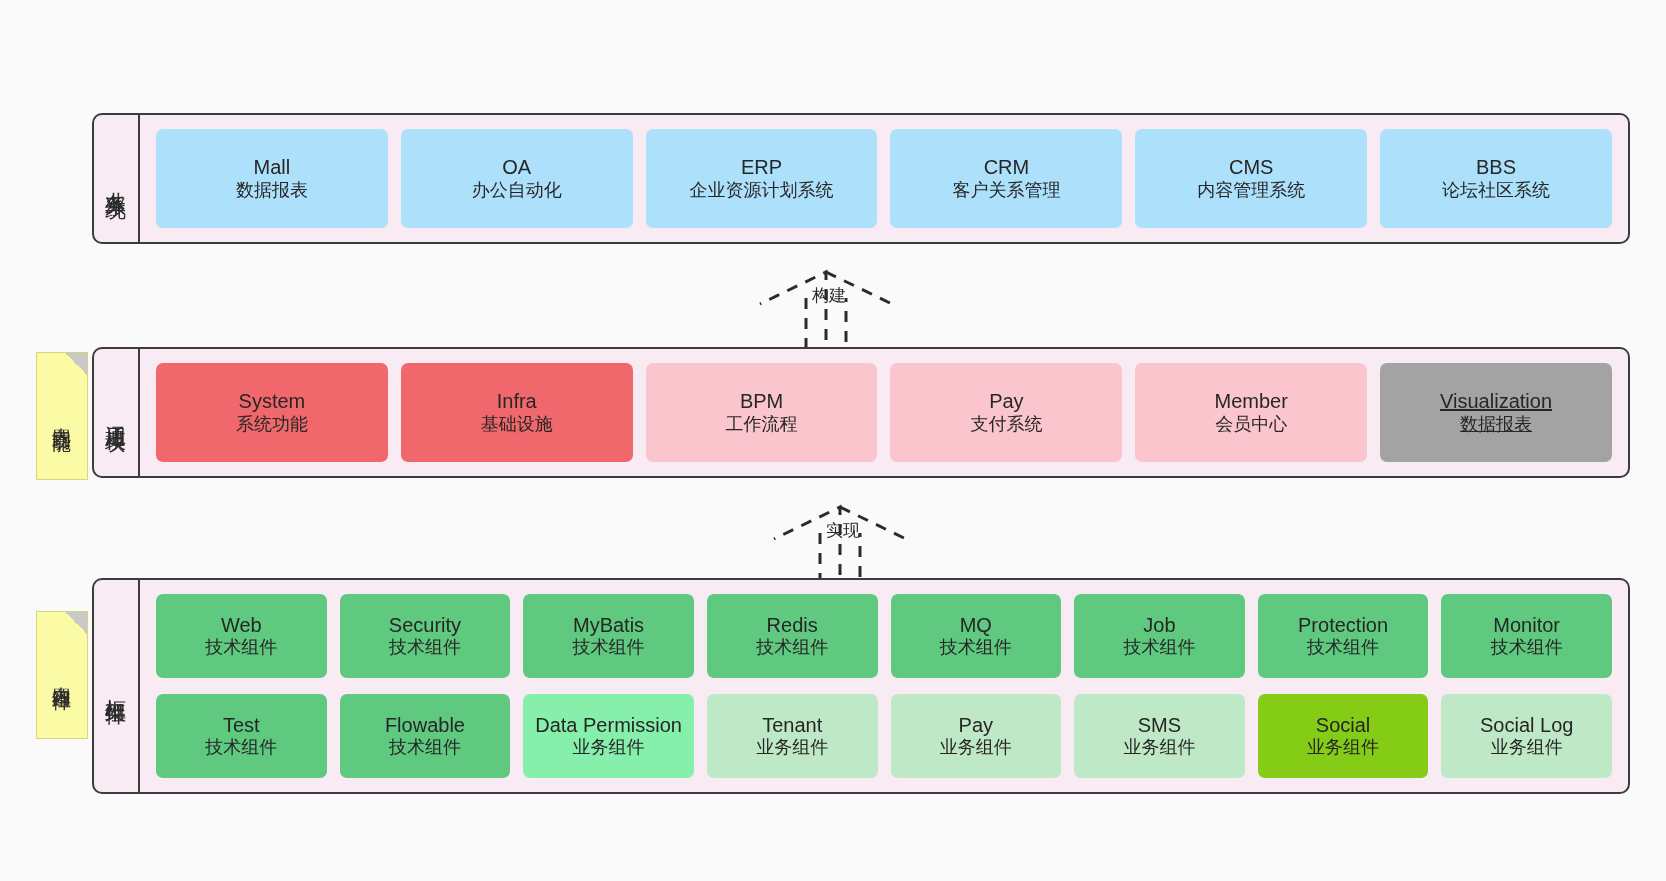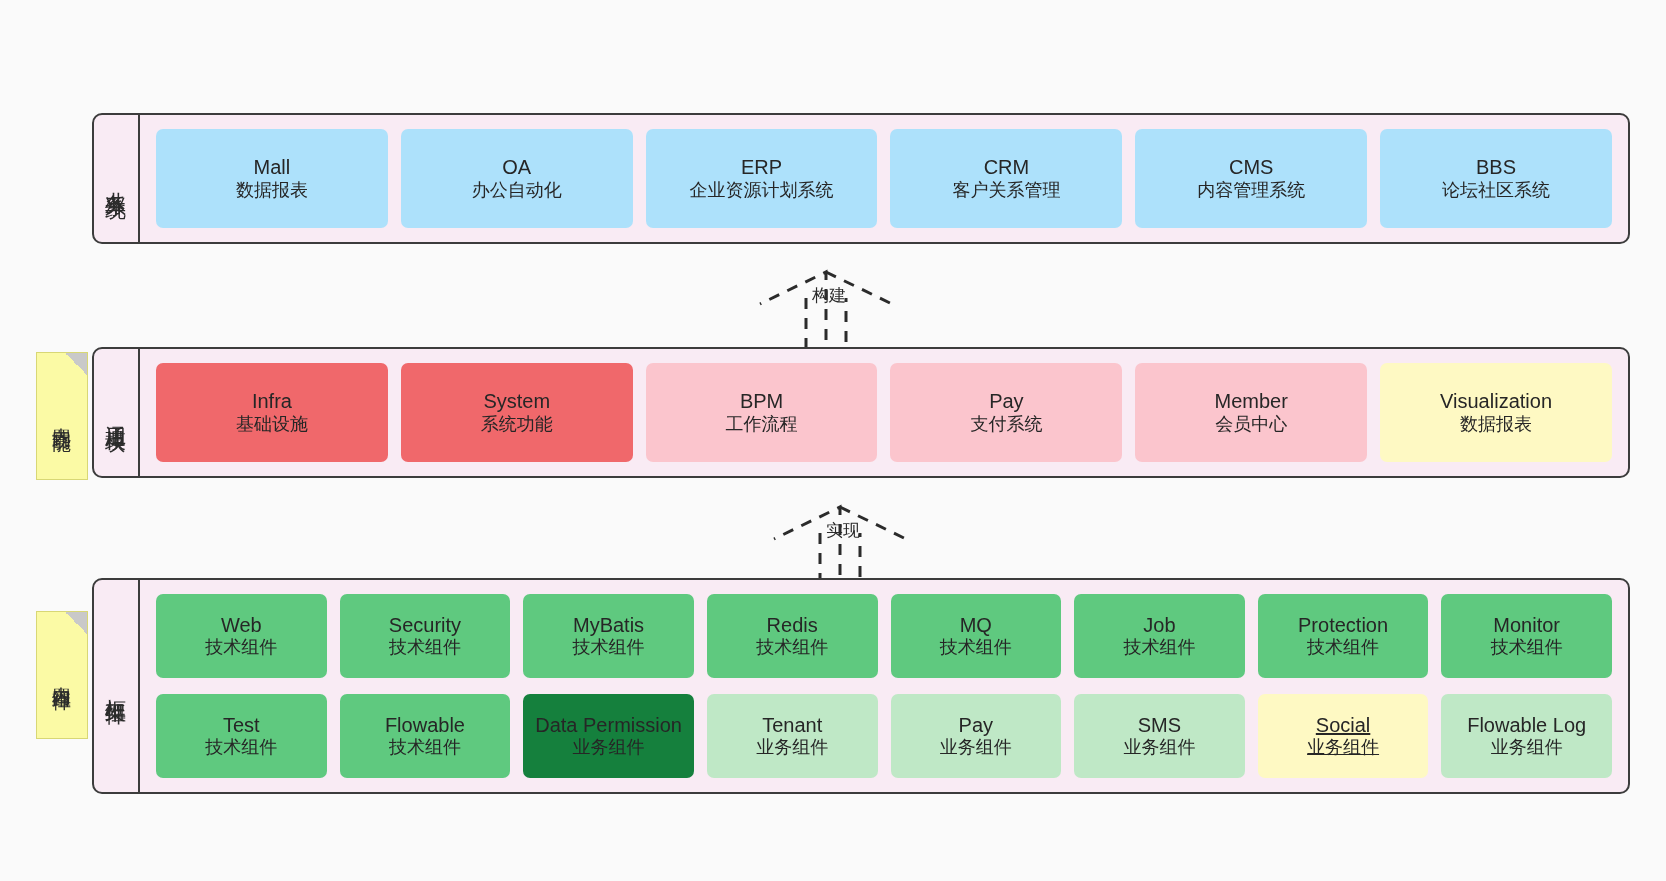--- a/index.html
+++ b/index.html
@@ -183,40 +183,40 @@
   </div>
 
   <div class="note" style="left:36px; top:352px; width:52px; height:128px;">内置功能</div>
 
   <div class="layer" id="layer-1" style="left:92px; top:347px; width:1538px; height:131px;">
     <div class="layer-title">通用模块</div>
     <div class="layer-title-divider"></div>
     <div class="layer-body">
         <div class="row">
           <div class="node c-red" style="background: rgb(240, 104, 107);">
+            <div class="t">System</div>
+            <div class="s">系统功能</div>
+          </div>
+          <div class="node c-red" style="background: rgb(240, 104, 107);">
             <div class="t">Infra</div>
             <div class="s">基础设施</div>
-          </div>
-          <div class="node c-red" style="background: rgb(240, 104, 107);">
-            <div class="t">System</div>
-            <div class="s">系统功能</div>
           </div>
           <div class="node c-pink" style="background: rgb(251, 197, 205);">
             <div class="t">BPM</div>
             <div class="s">工作流程</div>
           </div>
           <div class="node c-pink" style="background: rgb(251, 197, 205);">
             <div class="t">Pay</div>
             <div class="s">支付系统</div>
           </div>
           <div class="node c-pink" style="background: rgb(251, 197, 205);">
             <div class="t">Member</div>
             <div class="s">会员中心</div>
           </div>
-          <div class="node c-pink" style="background: #fef9c3;">
+          <div class="node c-pink" style="background: #a3a3a3; text-decoration: underline;">
             <div class="t">Visualization</div>
             <div class="s">数据报表</div>
           </div>
         </div>
       </div>
   </div>
 
   <div class="connector" style="left:772px; top:487px; width:140px; height:100px;">
     <svg width="140" height="100" viewBox="0 0 140 100">
       <path d="M68 88 L68 20 L2 52" fill="none" stroke="#2b2b2b" stroke-width="3" stroke-dasharray="11 9"></path>
@@ -268,41 +268,41 @@
         </div>
         <div class="row">
           <div class="node c-green" style="background: rgb(95, 201, 127);">
             <div class="t">Test</div>
             <div class="s">技术组件</div>
           </div>
           <div class="node c-green" style="background: rgb(95, 201, 127); align-items: center;">
             <div class="t">Flowable</div>
             <div class="s">技术组件</div>
           </div>
-          <div class="node c-lightgreen" style="background: #15803d;">
+          <div class="node c-lightgreen" style="background: #86efac;">
             <div class="t">Data Permission</div>
             <div class="s">业务组件</div>
           </div>
           <div class="node c-lightgreen" style="background: rgb(191, 232, 198); justify-content: center;">
             <div class="t">Tenant</div>
             <div class="s">业务组件</div>
           </div>
           <div class="node c-lightgreen" style="background: rgb(191, 232, 198);">
             <div class="t">Pay</div>
             <div class="s">业务组件</div>
           </div>
           <div class="node c-lightgreen" style="background: rgb(191, 232, 198);">
             <div class="t">SMS</div>
             <div class="s">业务组件</div>
           </div>
-          <div class="node c-lightgreen" style="background: #fef9c3; text-decoration: underline;">
+          <div class="node c-lightgreen" style="background: #84cc16;">
             <div class="t">Social</div>
             <div class="s">业务组件</div>
           </div>
           <div class="node c-lightgreen" style="background: rgb(191, 232, 198);">
-            <div class="t">Flowable Log</div>
+            <div class="t">Social Log</div>
             <div class="s">业务组件</div>
           </div>
         </div>
       </div>
   </div>
 
 </div>
 
 </body></html>

